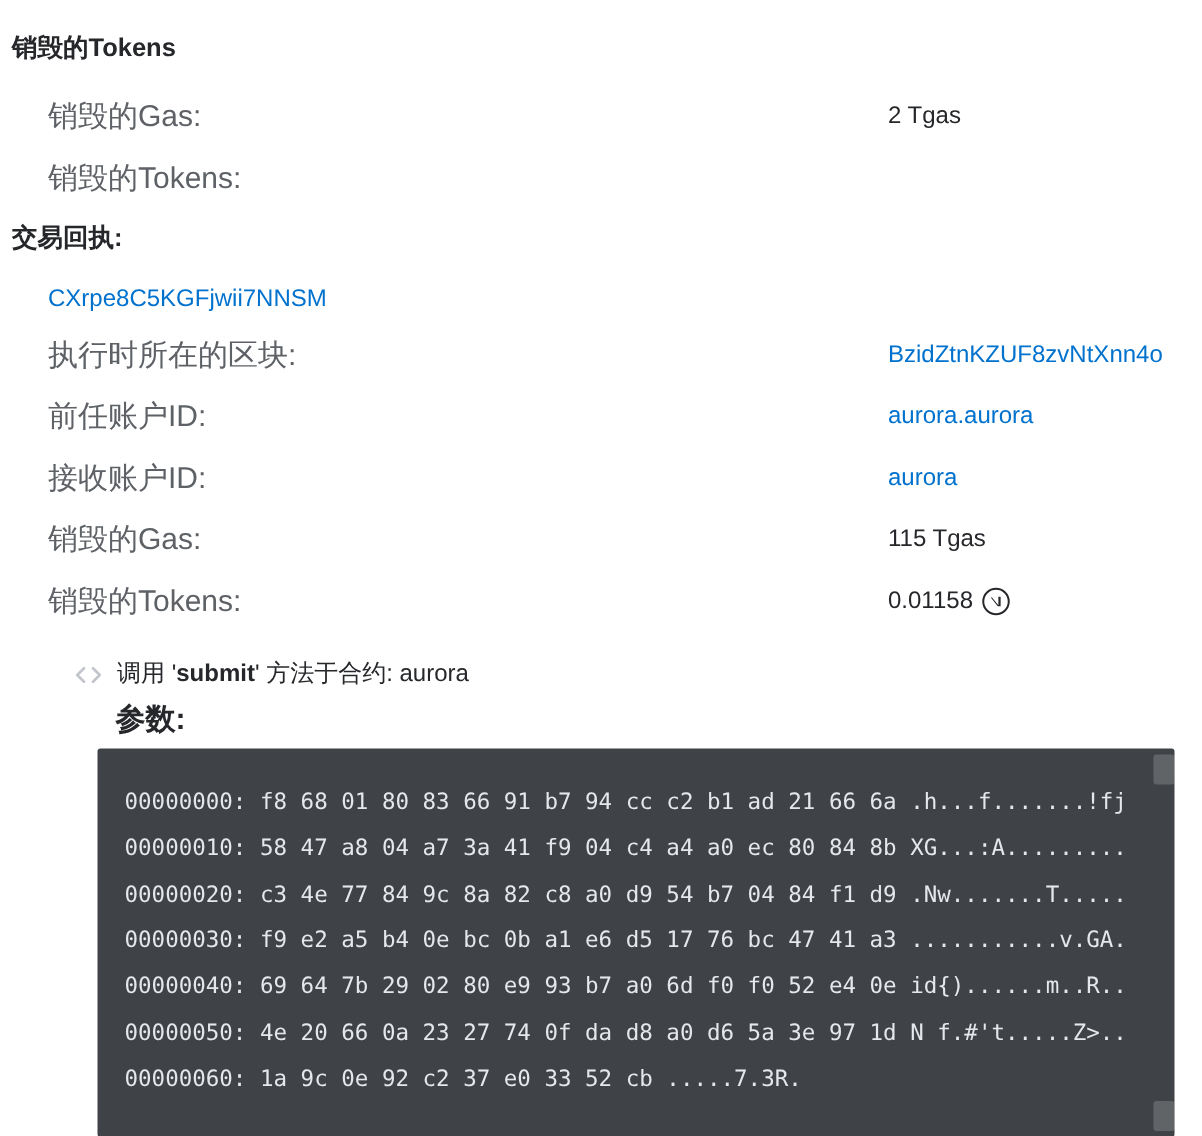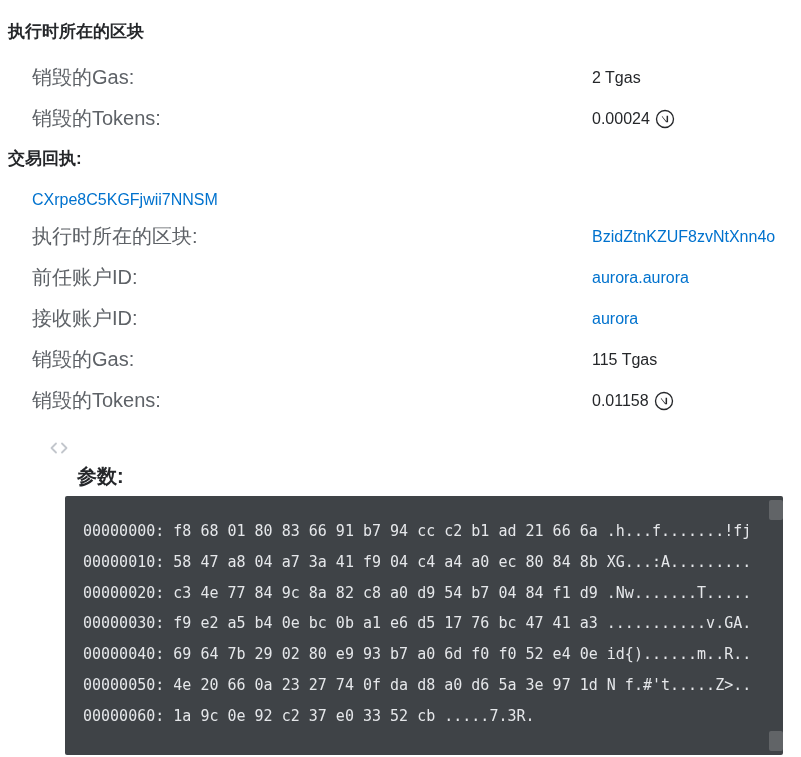--- a/index.html
+++ b/index.html
@@ -98,38 +98,29 @@
       right: 0;
       width: 14px;
       background: rgba(200,200,200,0.25);
     }
     .scroll-top { top: 4px; height: 20px; border-radius: 2px; }
     .scroll-bottom { bottom: 4px; height: 20px; border-radius: 2px; }
   </style>
 </head>
 <body>
 
-<div class="section-title">执行时所在的区块</div>
+<div class="section-title">销毁的Tokens</div>
 
 <div class="row">
   <div class="row-label">销毁的Gas:</div>
   <div class="row-value">2 Tgas</div>
 </div>
 
 <div class="row">
   <div class="row-label">销毁的Tokens:</div>
-  <div class="row-value">
-    <span>0.00024</span>
-    <span class="near-icon">
-      <svg viewBox="0 0 24 24" fill="none">
-          <circle cx="12" cy="12" r="10.2" stroke="#25272a" stroke-width="1.6"></circle>
-          <path d="M8.3 8.2 L13.9 15 L13.9 8.2 L15.7 8.2 L15.7 15.8 L13.4 15.8 L8.3 9.3 L8.3 15.8 L8.3 8.2 Z" fill="#25272a"></path>
-        </svg>
-    </span>
-  </div>
 </div>
 
 <div class="section-title">交易回执:</div>
 
 <div class="row">
   <div class="row-value">
     <span class="link">CXrpe8C5KGFjwii7NNSM</span>
   </div>
 </div>
 
@@ -173,20 +164,23 @@
 </div>
 
 <div class="action-block">
   <div class="action-header">
     <span class="code-icon">
       <svg width="18" height="18" viewBox="0 0 24 24" fill="none" stroke="#c2c6cc" stroke-width="2.4" stroke-linecap="round" stroke-linejoin="round">
           <polyline points="16 18 22 12 16 6"></polyline>
           <polyline points="8 6 2 12 8 18"></polyline>
         </svg>
     </span>
+    <span class="action-title">
+      <span>调用 '</span><b>submit</b><span>' 方法于合约: </span><span>aurora</span>
+    </span>
   </div>
   <div class="args-label">参数:</div>
   <div class="hex-container">
     <div class="hex-block">00000000: f8 68 01 80 83 66 91 b7 94 cc c2 b1 ad 21 66 6a .h...f.......!fj 00000010: 58 47 a8 04 a7 3a 41 f9 04 c4 a4 a0 ec 80 84 8b XG...:A......... 00000020: c3 4e 77 84 9c 8a 82 c8 a0 d9 54 b7 04 84 f1 d9 .Nw.......T..... 00000030: f9 e2 a5 b4 0e bc 0b a1 e6 d5 17 76 bc 47 41 a3 ...........v.GA. 00000040: 69 64 7b 29 02 80 e9 93 b7 a0 6d f0 f0 52 e4 0e id{)......m..R.. 00000050: 4e 20 66 0a 23 27 74 0f da d8 a0 d6 5a 3e 97 1d N f.#'t.....Z&gt;.. 00000060: 1a 9c 0e 92 c2 37 e0 33 52 cb .....7.3R.</div>
     <div class="scroll-indicator scroll-top"></div>
     <div class="scroll-indicator scroll-bottom"></div>
   </div>
 </div>
 
 </body></html>

